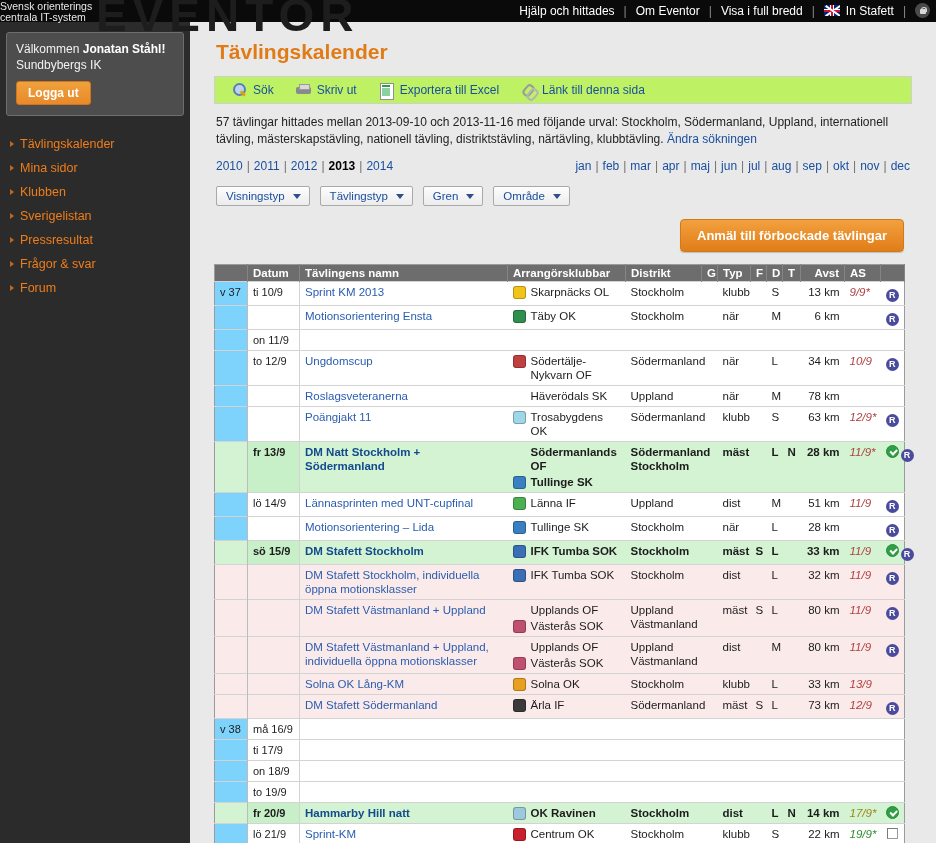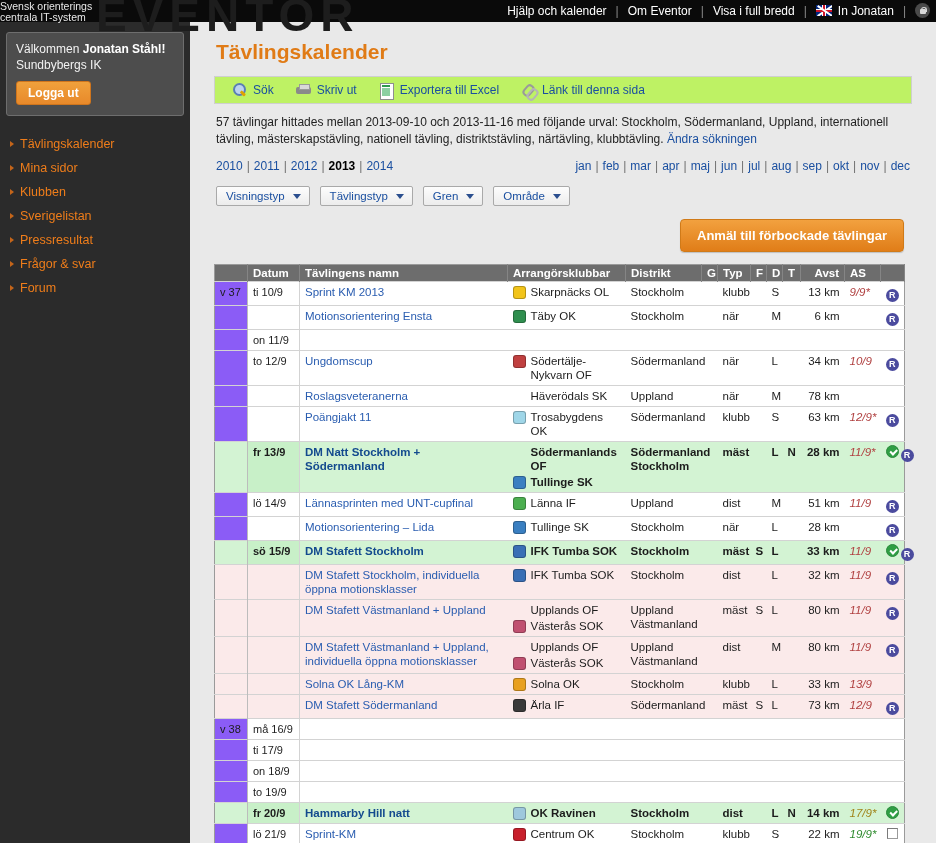--- a/index.html
+++ b/index.html
@@ -264,21 +264,21 @@
   table.cal thead th.num { text-align:right; }
   table.cal thead th.ctr { text-align:center; }
   table.cal tbody td {
     border-top:1px solid #d3d3d3;
     padding: 3px 5px;
     vertical-align: top;
     line-height: 14px;
     color:#1c1c1c;
   }
   td.wk {
-    background:#8b5cf6; color:#2b2b2b; font-size:11px;
+    background:#7dd3fc; color:#2b2b2b; font-size:11px;
     border-right:1px solid #bcbcbc; text-align:left; white-space:nowrap;
     width:33px;
   }
   td.day {
     background:#ffffff; font-size:11px;
     border-right:1px solid #d3d3d3; white-space:nowrap;
     width:52px;
   }
   td.day.hl { background:#c8f0c8; font-weight:bold; }
   td.name a { color:#2a5db0; text-decoration:none; }
@@ -344,33 +344,33 @@
 </head>
 <body>
 
 <div id="topbar">
   <div class="logo-ghost">EVENTOR</div>
   <div class="tagline">
     <div>Svensk orienterings</div>
     <div>centrala IT-system</div>
   </div>
   <div id="topnav">
-    <a href="#">Hjälp och kalender</a>
+    <a href="#">Hjälp och hittades</a>
     <span class="sep">|</span>
     <a href="#">Om Eventor</a>
     <span class="sep">|</span>
     <a href="#">Visa i full bredd</a>
     <span class="sep">|</span>
     <span class="flag-uk">
       <span class="flag-cross-h"></span>
         <span class="flag-cross-v"></span>
       <span class="flag-cross-h2"></span>
         <span class="flag-cross-v2"></span>
     </span>
-    <a href="#">In Jonatan</a>
+    <a href="#">In Stafett</a>
     <span class="sep">|</span>
     <span class="lock-icon"></span>
   </div>
 </div>
 
 <div id="shell">
 
   <div id="sidebar">
     <div id="welcome-box">
       <div class="line"><span>Välkommen </span><b>Jonatan Ståhl!</b></div>

